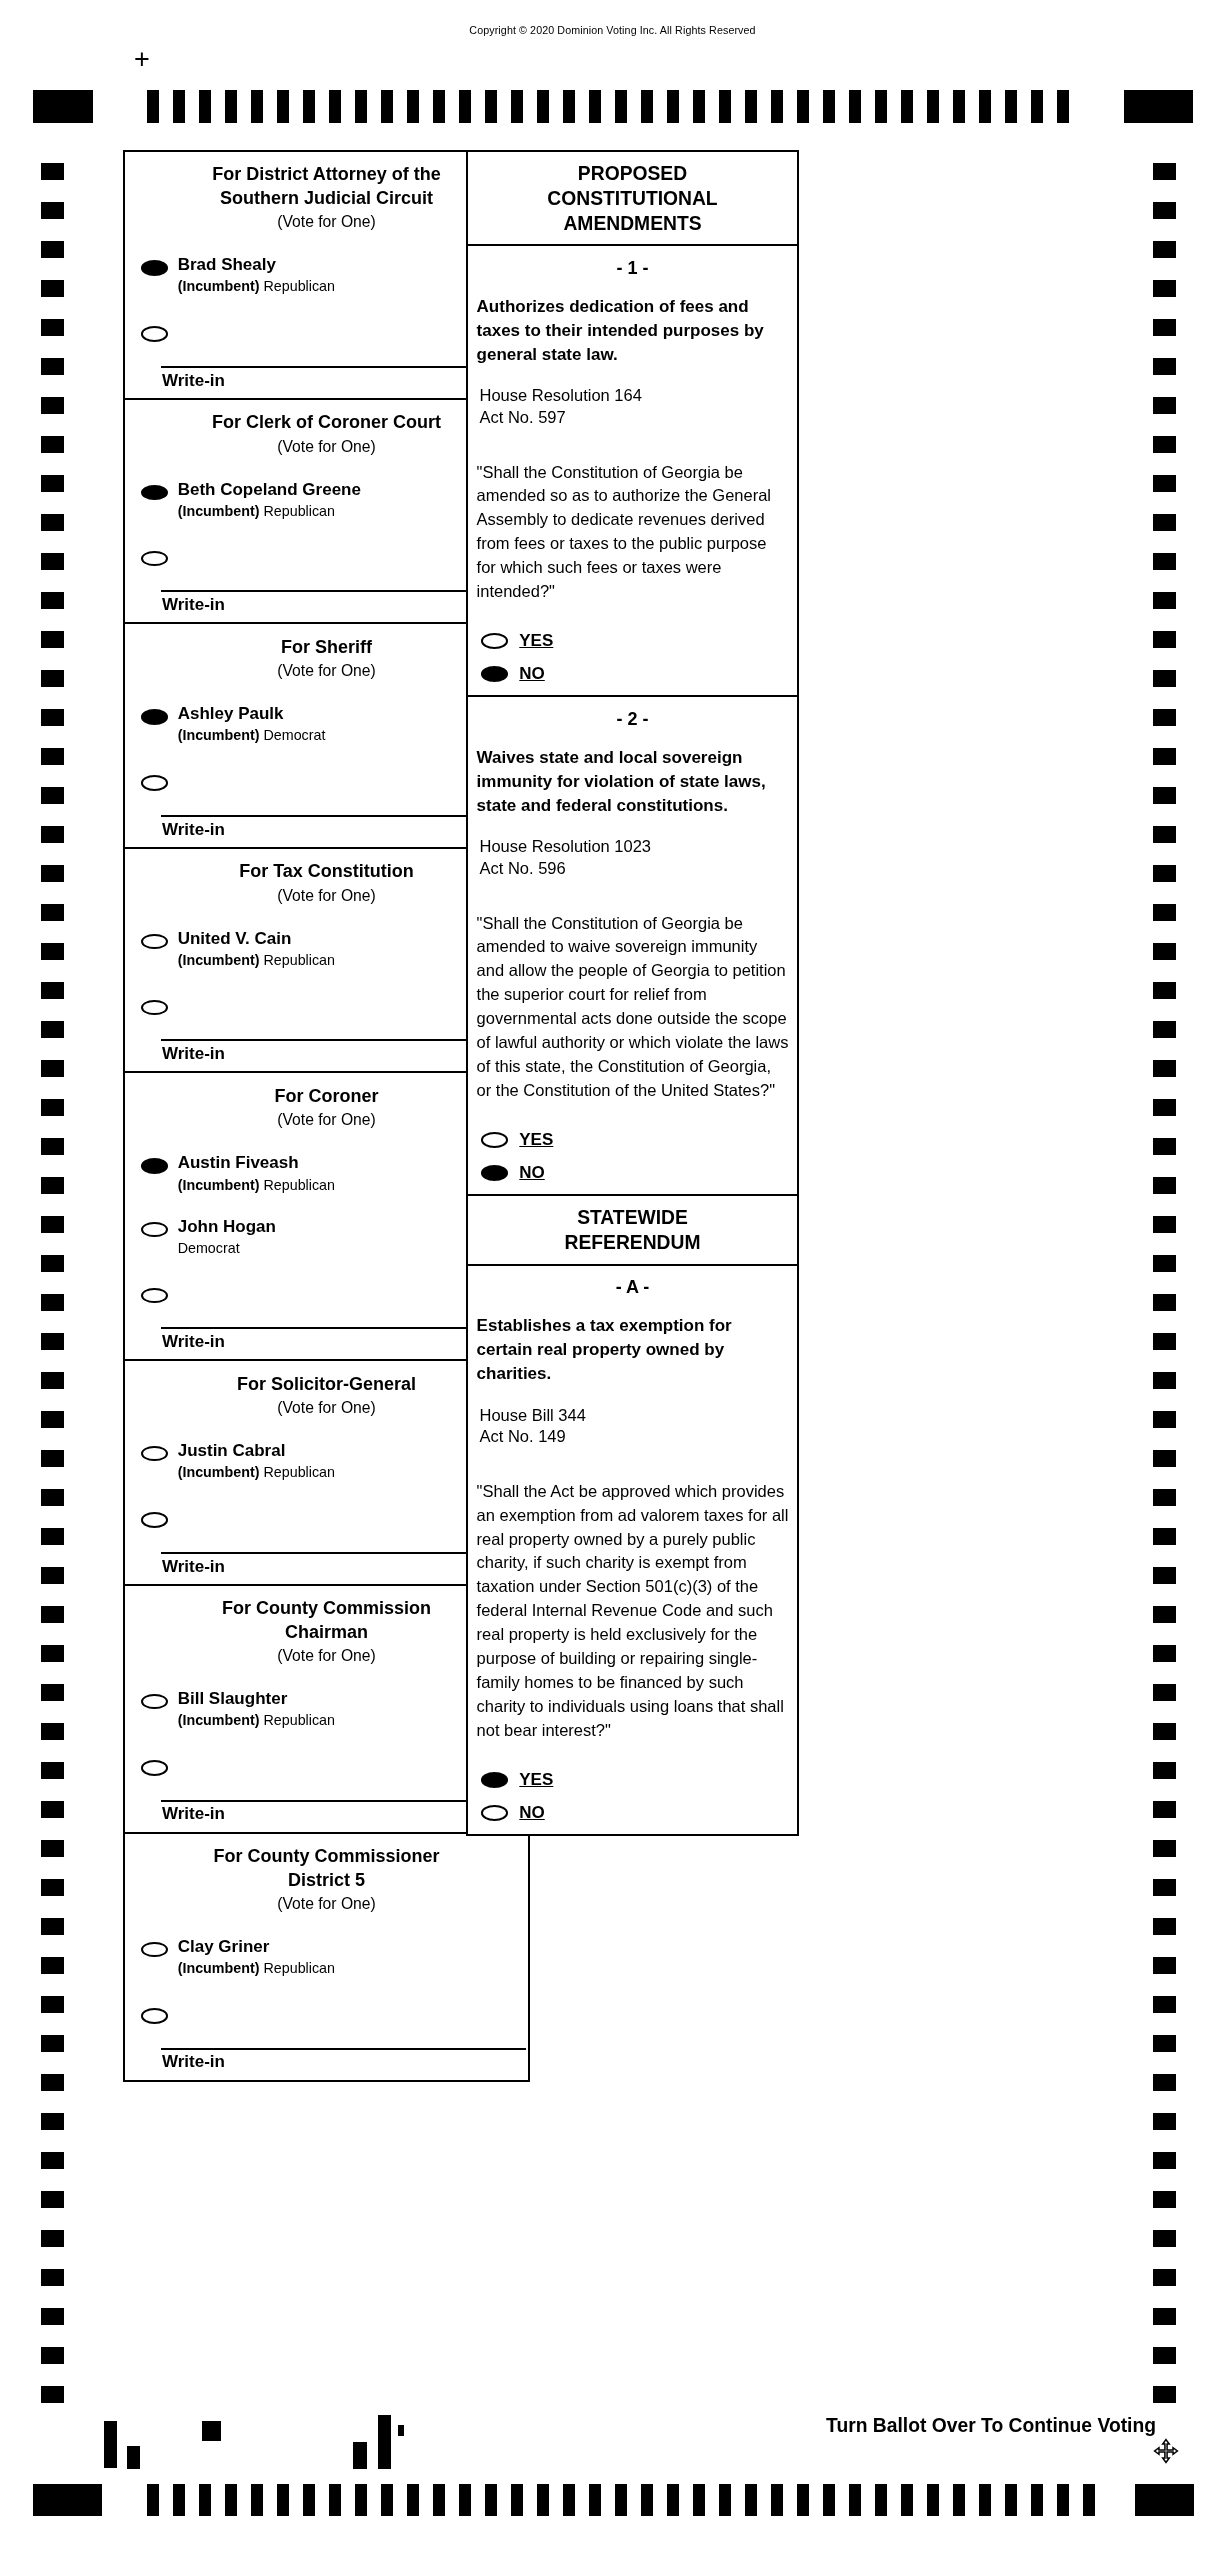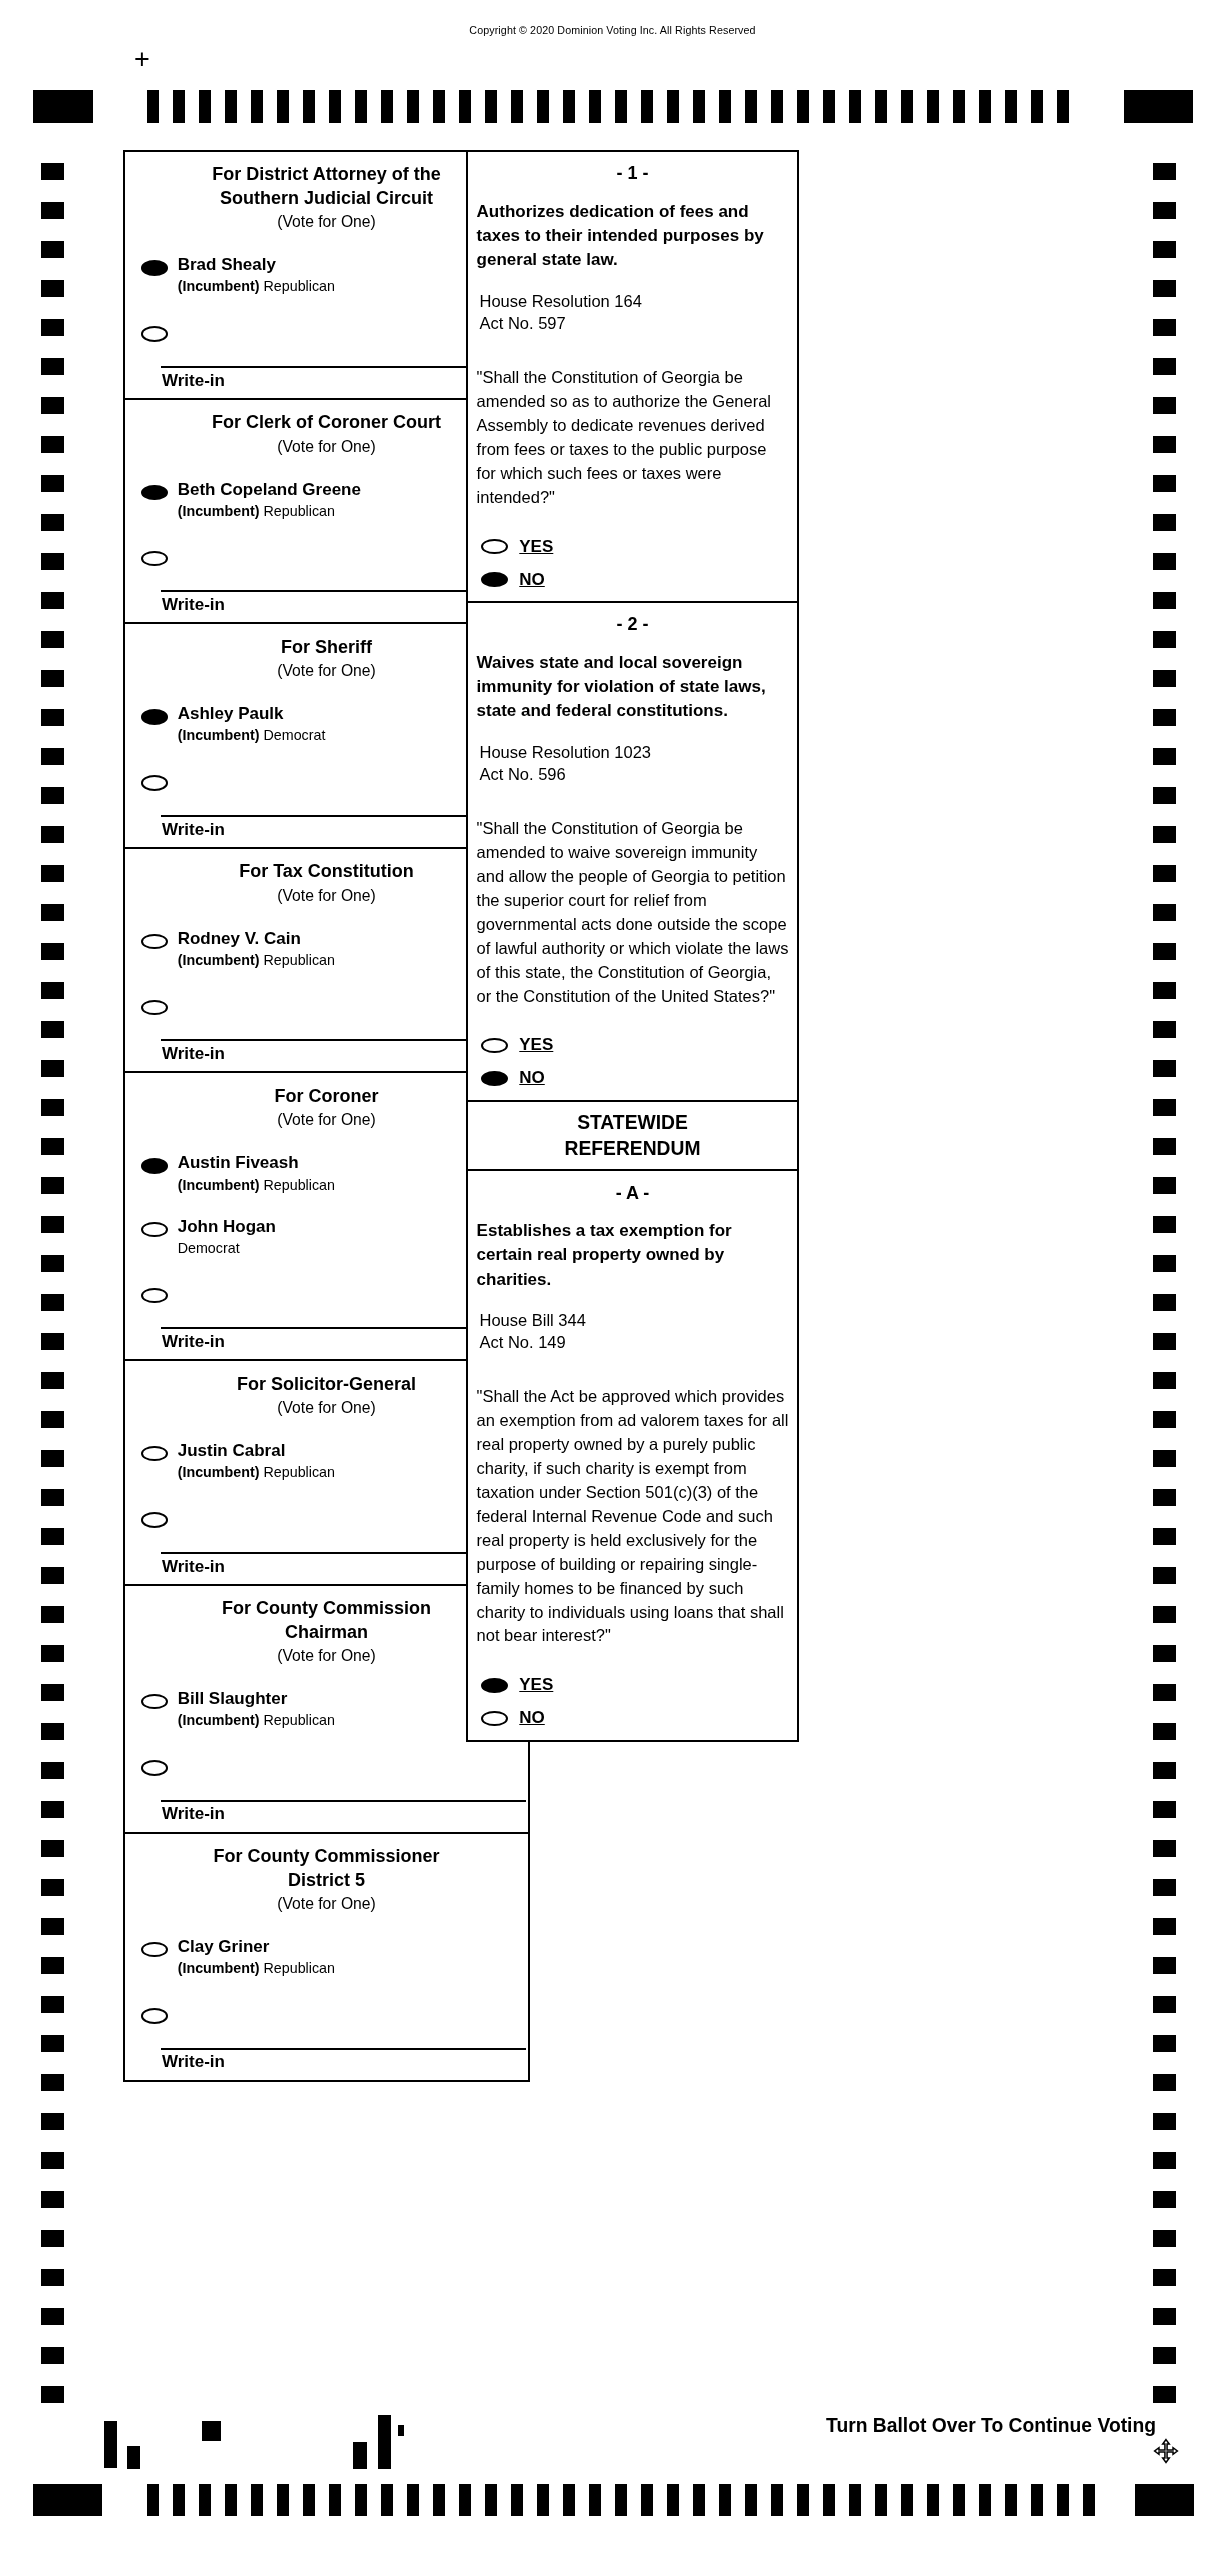--- a/index.html
+++ b/index.html
@@ -129,21 +129,21 @@
     <div class="wline"></div>
     <div class="wlabel">Write-in</div>
   </section>
 
   <section class="contest">
     <div class="c-title">For Tax Constitution</div>
     <div class="c-inst">(Vote for One)</div>
     <div class="cand">
       <span class="oval"></span>
       <div class="cand-txt">
-        <div class="cand-name">Rodney V. Cain</div>
+        <div class="cand-name">United V. Cain</div>
         <div class="cand-party"><b>(Incumbent)</b> <span>Republican</span></div>
       </div>
     </div>
     <div class="cand writein">
       <span class="oval"></span>
     </div>
     <div class="wline"></div>
     <div class="wlabel">Write-in</div>
   </section>
 
@@ -221,20 +221,23 @@
       <span class="oval"></span>
     </div>
     <div class="wline"></div>
     <div class="wlabel">Write-in</div>
   </section>
 
 </div>
 
 <div id="right-column" class="ballot-col">
 
+  <div class="col-header">PROPOSED
+CONSTITUTIONAL
+AMENDMENTS</div>
 
   <section class="measure">
     <div class="m-num">- 1 -</div>
     <div class="m-sum">Authorizes dedication of fees and taxes to their intended purposes by general state law.</div>
     <div class="m-ref">
       <div>House Resolution 164</div>
       <div>Act No. 597</div>
     </div>
     <div class="m-q">"Shall the Constitution of Georgia be amended so as to authorize the General Assembly to dedicate revenues derived from fees or taxes to the public purpose for which such fees or taxes were intended?"</div>
     <div class="choice">

